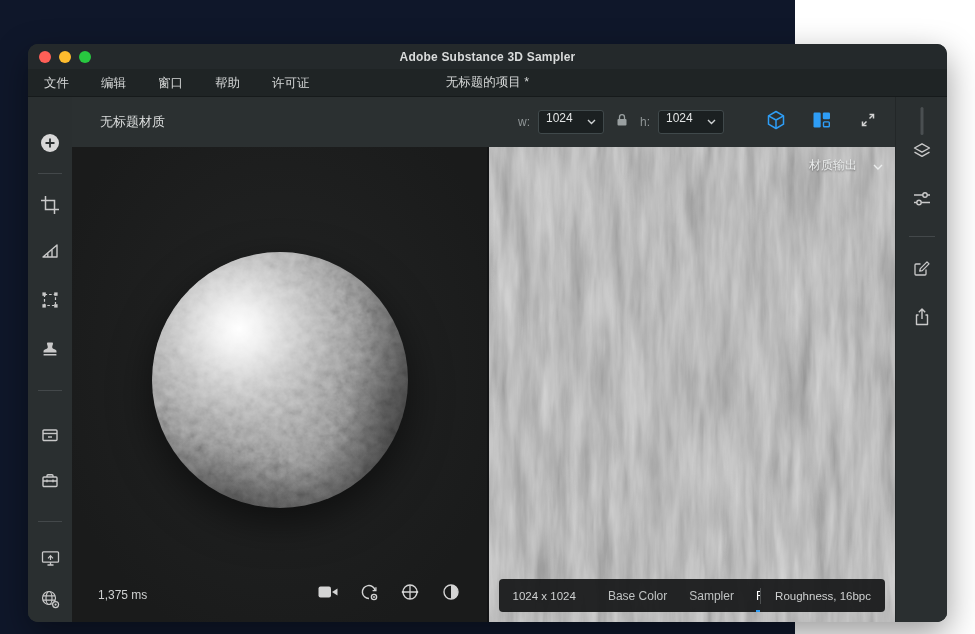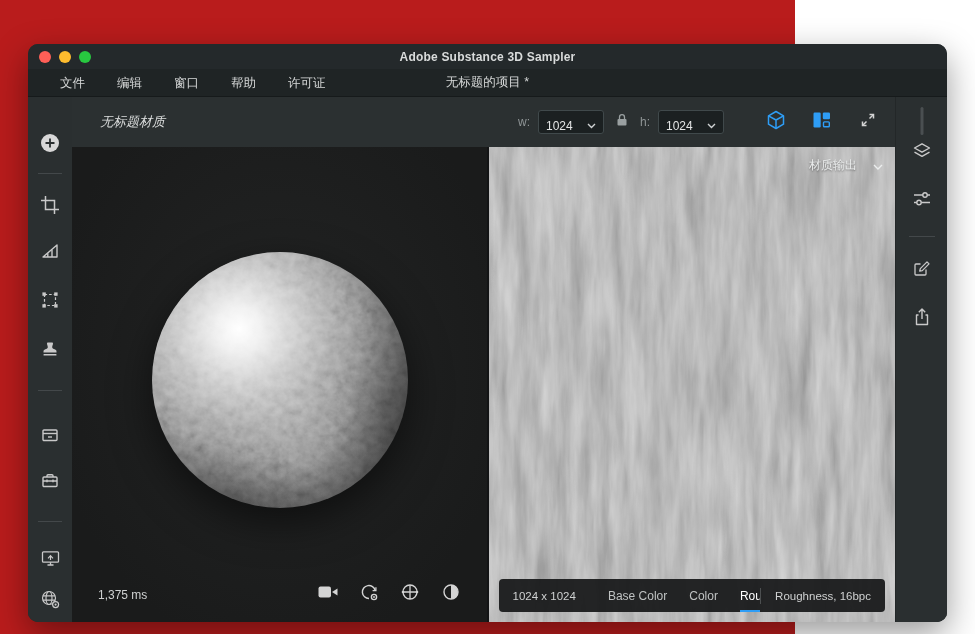--- a/index.html
+++ b/index.html
@@ -1,34 +1,34 @@
 <!DOCTYPE html>
 <html><head>
 <meta charset="utf-8">
 <style>
   * { margin:0; padding:0; box-sizing:border-box; }
   html,body { width:975px; height:634px; }
   body { font-family:"Liberation Sans","DejaVu Sans",sans-serif; overflow:hidden; }
 
-  .stage { position:relative; width:795px; height:634px; background:#b91c1c; }
+  .stage { position:relative; width:795px; height:634px; background:#0f172a; }
 
   .window { position:absolute; left:28px; top:44px; width:919px; height:578px;
             background:#2a2f30; border-radius:10px; overflow:hidden;
             box-shadow:0 12px 34px rgba(0,0,0,.4); }
 
   
   .titlebar { position:absolute; left:0; top:0; right:0; height:25px; background:#24292b;
               display:flex; align-items:center; justify-content:center; }
   .traffic { position:absolute; left:11px; top:0; height:25px; display:flex; align-items:center; gap:8px; }
   .tl { width:12px; height:12px; border-radius:50%; display:inline-block; }
   .window-title { color:#d9dbdb; font-size:12px; font-weight:bold; letter-spacing:.2px; }
 
   
   .menubar { position:absolute; left:0; top:25px; right:0; height:28px; background:#1f2425;
-             display:flex; align-items:center; padding-left:16px; gap:0;
+             display:flex; align-items:center; padding-left:0; gap:0;
              border-bottom:1px solid #161a1b; }
   .menu-item { color:#d6d8d8; font-size:12.5px; padding:0 16px; height:28px; line-height:28px; cursor:default; }
   .project-title { position:absolute; left:50%; transform:translateX(-50%); color:#d6d8d8; font-size:12.5px; }
 
   
   .content { position:absolute; left:0; top:53px; right:0; bottom:0; display:flex; background:#2a2f30; }
 
   
   .left-sidebar { position:relative; width:44px; flex:0 0 44px; background:#2a2f30; }
   .ls-item { position:absolute; left:50%; transform:translateX(-50%); width:30px; height:30px;
@@ -41,25 +41,25 @@
              display:flex; align-items:center; justify-content:center; border-radius:4px; }
   .rs-divider { position:absolute; left:50%; transform:translateX(-50%); width:26px; height:1px; background:#43484a; }
   .rs-thumb { position:absolute; left:50%; transform:translateX(-50%); top:10px; width:3px; height:28px;
               border-radius:2px; background:#4a4f51; }
 
   
   .main { position:relative; flex:1; display:flex; flex-direction:column; min-width:0; }
 
   .mat-toolbar { position:relative; height:50px; flex:0 0 50px; background:#2b3031; }
   .material-name { position:absolute; left:28px; top:0; height:50px; line-height:50px;
-                   color:#dcdede; font-size:13px;font-style:italic; }
+                   color:#dcdede; font-size:13px; }
   .size-group { position:absolute; left:446px; top:0; height:50px; display:flex; align-items:center; gap:8px; }
   .dim-label { color:#8f9596; font-size:12px; }
   .dropdown { width:66px; height:24px; background:#1b2021; border:1px solid #40494b; border-radius:3px;
-              display:flex; align-items:flex-end; justify-content:space-between; padding:0 7px; cursor:pointer; }
+              display:flex; align-items:flex-start; justify-content:space-between; padding:0 7px; cursor:pointer; }
   .dropdown .val { color:#e3e5e5; font-size:12px; }
   .lock-wrap { display:flex; align-items:center; padding:0 4px; }
   .view-group { position:absolute; right:14px; top:0; height:50px; display:flex; align-items:center; gap:20px; }
   .tool-btn { display:flex; align-items:center; justify-content:center; width:26px; height:26px; border-radius:4px; cursor:pointer; }
 
   
   .panels { position:relative; flex:1; display:flex; gap:2px; background:#131415; min-height:0; }
 
   .viewport { position:relative; flex:1.02; background:radial-gradient(ellipse at 50% 45%, #232424 0%, #1a1b1b 80%); overflow:hidden; }
   .sphere { position:absolute; left:80px; top:105px; width:256px; height:256px; border-radius:50%;
@@ -340,21 +340,21 @@
                 <svg width="10" height="6" viewBox="0 0 10 6" fill="none" stroke="#eceeee" stroke-width="1.4">
                     <path d="M1 1l4 4 4-4"></path>
                   </svg>
               </span>
             </div>
 
             <div class="channel-bar">
               <span class="resolution">1024 x 1024</span>
               <div class="channel-tabs">
                 <span class="channel-tab">Base Color</span>
-                <span class="channel-tab">Color</span>
+                <span class="channel-tab">Sampler</span>
                 <span class="channel-tab active">Roughness</span>
 
               </div>
               <span class="bar-divider"></span>
               <span class="format-label">Roughness, 16bpc</span>
             </div>
           </div>
 
         </div>
       </div>

